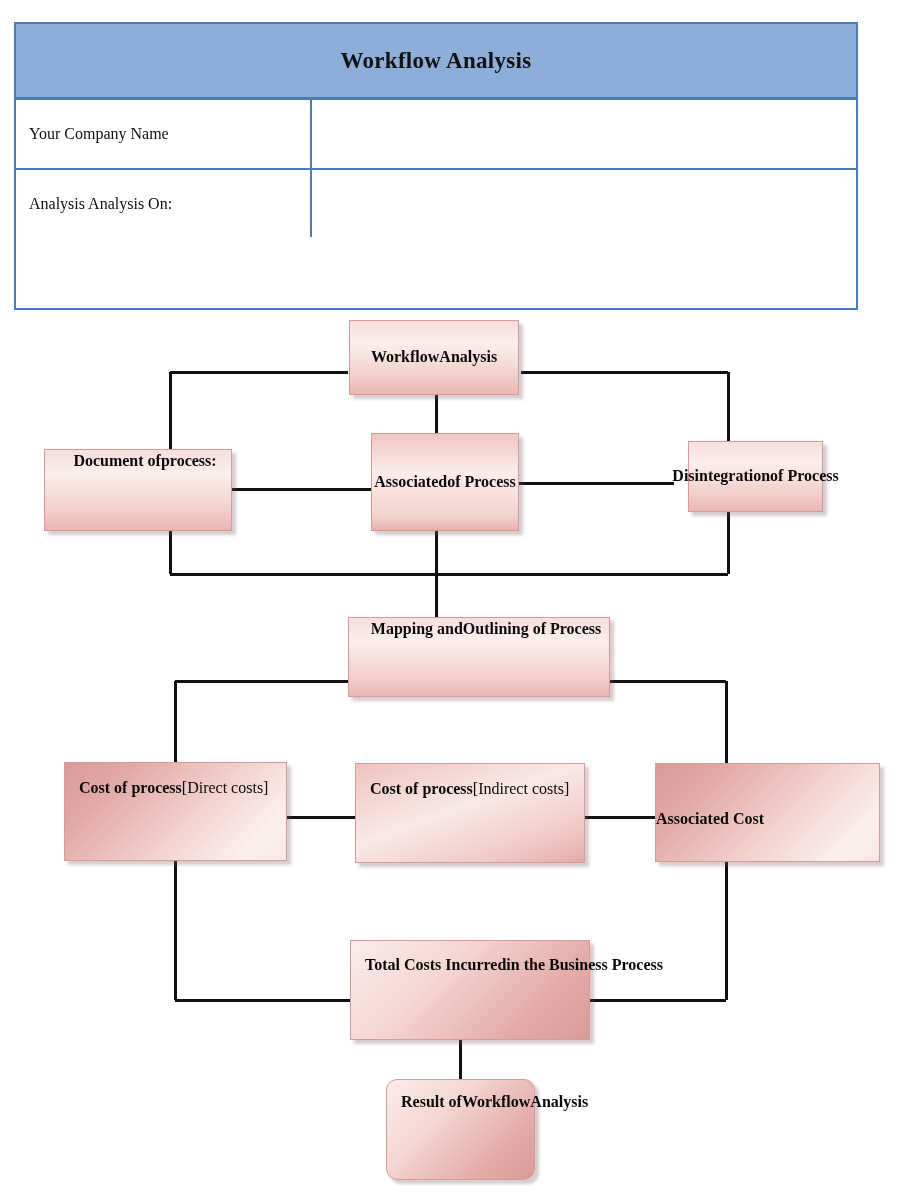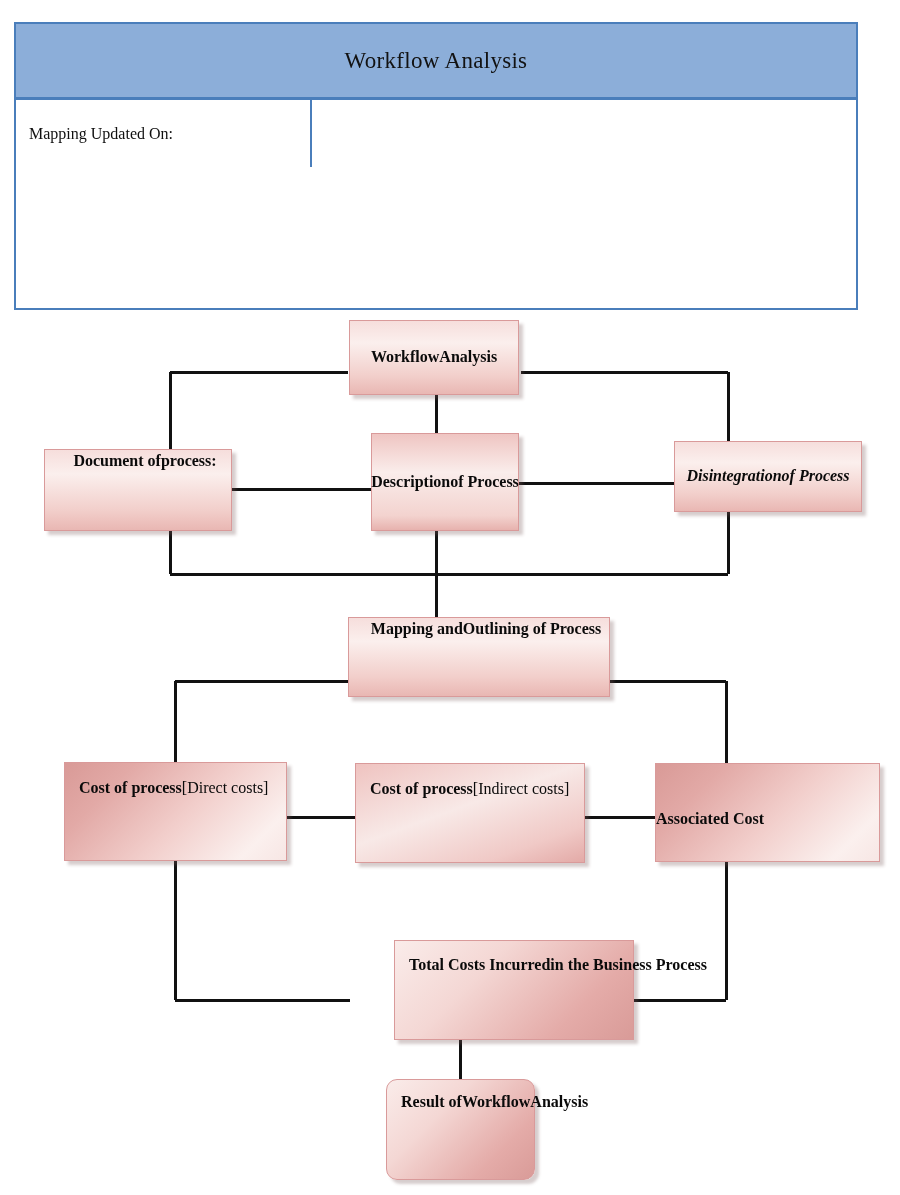--- a/index.html
+++ b/index.html
@@ -31,21 +31,21 @@
     height: 76px;
     background: #8CAED9;
     border-bottom: 3px solid #4A7EBB;
     box-sizing: border-box;
     display: flex;
     align-items: center;
     justify-content: center;
   }
   #info-table .title-row .title-text {
     font-size: 23px;
-    font-weight: normal;
+    font-weight: bold;
     color: #121212;
     letter-spacing: 0.3px;
   }
   #info-table .data-row {
     height: 70px;
     display: flex;
     border-bottom: 2px solid #4A7EBB;
     box-sizing: border-box;
   }
   #info-table .data-row.last {
@@ -118,24 +118,28 @@
 </style>
 </head>
 <body>
 
 <div id="info-table">
 
   <div class="title-row">
     <span class="title-text">Workflow Analysis</span>
   </div>
 
+  <div class="data-row">
+    <div class="label-cell">Your Company Name</div>
+    <div class="value-cell"></div>
+  </div>
 
 
   <div class="data-row last">
-    <div class="label-cell">Mapping Updated On:</div>
+    <div class="label-cell">Analysis Analysis On:</div>
     <div class="value-cell"></div>
   </div>
 
 </div>
 
 <svg id="flowchart" viewBox="0 0 900 1195" xmlns="http://www.w3.org/2000/svg">
   <g stroke="#111111" stroke-width="3" fill="none" shape-rendering="crispEdges">
 
     <path d="M170,372 L348,372"></path>
     <path d="M521,372 L728,372"></path>
@@ -175,25 +179,25 @@
   <span class="line">Workflow</span>
   <span class="line">Analysis</span>
 </div>
 
 <div class="node left grad-v" style="left:44px; top:449px; width:188px; height:82px;">
   <span class="line">Document of</span>
   <span class="line">process:</span>
 </div>
 
 <div class="node center grad-v2" style="left:371px; top:433px; width:148px; height:98px;">
-  <span class="line">Description</span>
+  <span class="line">Associated</span>
   <span class="line">of Process</span>
 </div>
 
-<div class="node center grad-v" style="left:674px; top:441px; width:188px; height:71px;font-style:italic;">
+<div class="node center grad-v" style="left:688px; top:441px; width:135px; height:71px;">
   <span class="line">Disintegration</span>
   <span class="line">of Process</span>
 </div>
 
 <div class="node left grad-v" style="left:348px; top:617px; width:262px; height:80px;">
   <span class="line">Mapping and</span>
   <span class="line">Outlining of Process</span>
 </div>
 
 <div class="node left grad-diag" style="left:64px; top:762px; width:223px; height:99px; justify-content:flex-start; padding-top:14px;">
@@ -203,21 +207,21 @@
 
 <div class="node left grad-soft" style="left:355px; top:763px; width:230px; height:100px; justify-content:flex-start; padding-top:14px;">
   <span class="line">Cost of process</span>
   <span class="line" style="font-weight:normal;">[Indirect costs]</span>
 </div>
 
 <div class="node center grad-diag" style="left:655px; top:763px; width:225px; height:99px; justify-content:flex-start; padding-top:14px;">
   <span class="line">Associated Cost</span>
 </div>
 
-<div class="node left grad-diag2" style="left:350px; top:940px; width:240px; height:100px; justify-content:flex-start; padding-top:13px;margin-left:44px;">
+<div class="node left grad-diag2" style="left:350px; top:940px; width:240px; height:100px; justify-content:flex-start; padding-top:13px;">
   <span class="line">Total Costs Incurred</span>
   <span class="line">in the Business Process</span>
 </div>
 
 <div class="node left grad-diag2" style="left:386px; top:1079px; width:149px; height:101px; justify-content:flex-start; padding-top:11px;border-radius:11px;">
   <span class="line">Result of</span>
   <span class="line">Workflow</span>
   <span class="line">Analysis</span>
 </div>
 

